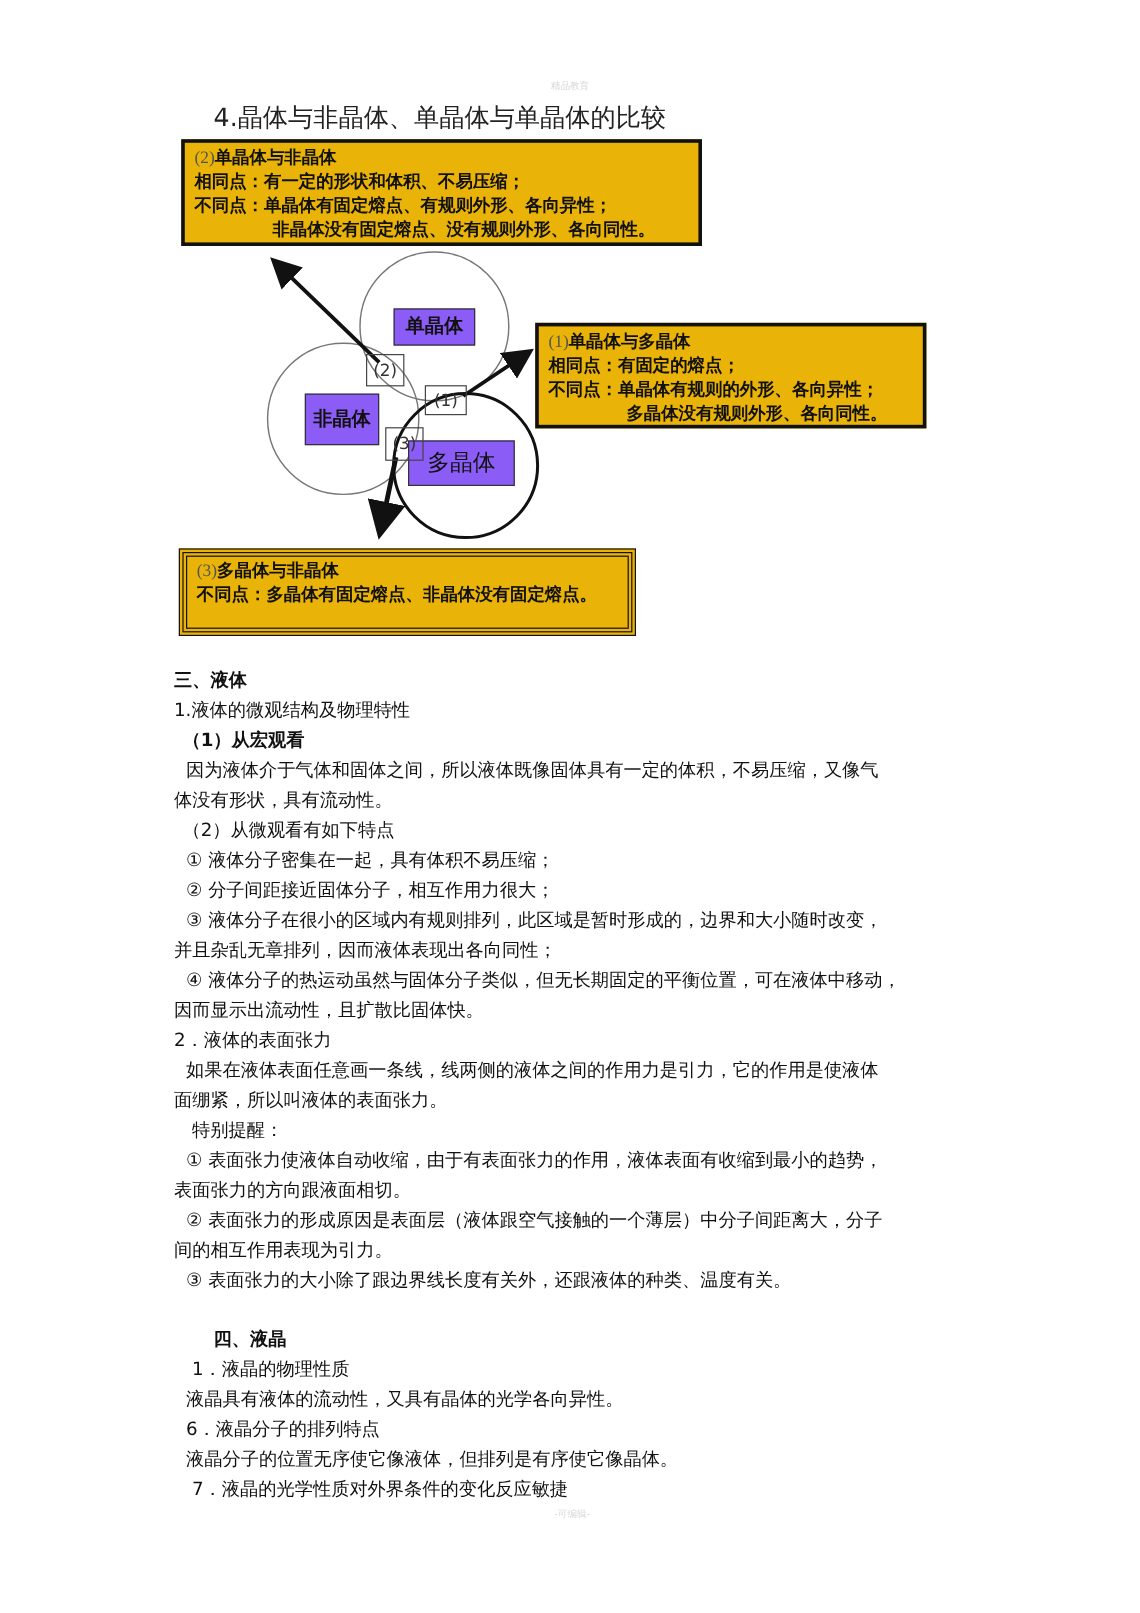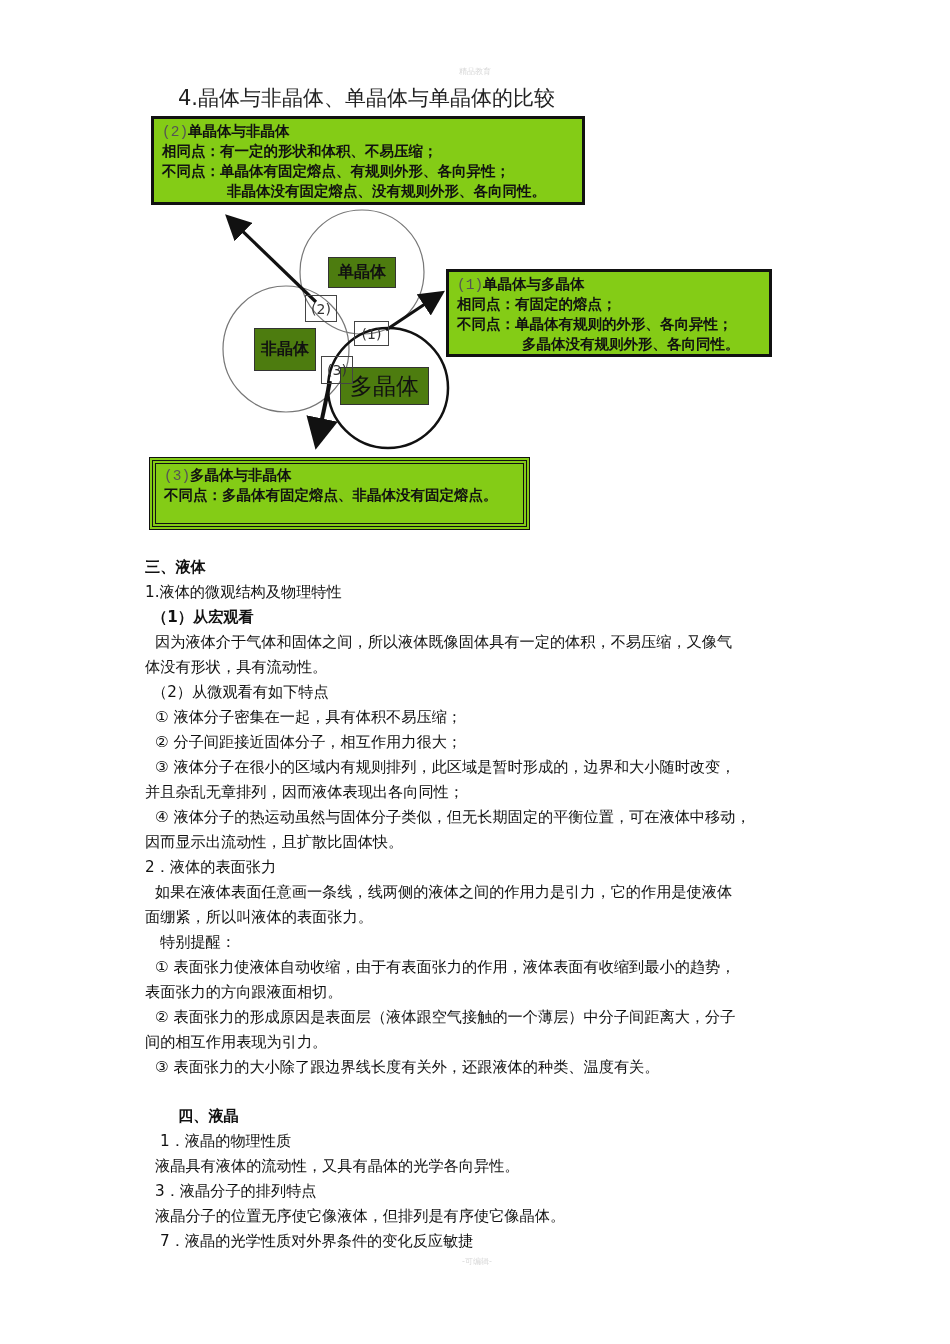--- a/index.html
+++ b/index.html
@@ -3,37 +3,37 @@
 <meta charset="utf-8">
 <style>
   html, body { margin:0; padding:0; background:#ffffff; }
   body { width:950px; height:1344px; position:relative; overflow:hidden;
          font-family:"DejaVu Sans","Liberation Sans",sans-serif; color:#111; }
   .wm-top { position:absolute; left:459px; top:66px; font-size:8px; color:#d8d8d8; }
   .wm-bot { position:absolute; left:462px; top:1256px; font-size:8px; color:#d8d8d8; }
   .sec-title { position:absolute; left:178px; top:84px; font-size:21px; color:#222; }
 
   .diagram { position:absolute; left:0; top:0; width:950px; height:545px; }
-  .box { position:absolute; background:#84cc16; font-family:Liberation Mono, monospace;
+  .box { position:absolute; background:#eab308; font-family:Liberation Serif, serif;
          font-weight:bold; font-size:14.5px; line-height:20px; color:#111; box-sizing:border-box; }
   .box .num { font-weight:normal; color:#555; }
   .box .row { white-space:nowrap; }
   .box .indent { padding-left:65px; }
   .box2 { left:151px; top:116px; width:434px; height:89px; border:3px solid #111;
           padding:3px 0 0 8px; }
   .box1 { left:446px; top:269px; width:326px; height:88px; border:3px solid #111;
           padding:3px 1px 0 8px; }
   .box3 { left:149px; top:457px; width:381px; height:73px; border:3px double #111;
           outline:1px solid #111; outline-offset:-7px; padding:5px 0 0 11px; border-width:4px; }
 
-  .lbl { position:absolute; background:#4d7c0f; border:1.5px solid #333; box-sizing:border-box;
+  .lbl { position:absolute; background:#8b5cf6; border:1.5px solid #333; box-sizing:border-box;
          font-weight:bold; font-size:16px; display:flex; align-items:center; justify-content:center;font-family:Liberation Serif, serif; }
   .lbl-dan { left:328px; top:257px; width:68px; height:31px; }
   .lbl-fei { left:254px; top:328px; width:62px; height:43px; }
-  .lbl-duo { left:340px; top:367px; width:89px; height:38px; font-weight:normal; font-size:23px; }
+  .lbl-duo { left:340px; top:367px; width:89px; height:38px; font-weight:normal; font-size:19px; }
   .tag { position:absolute; border:1px solid #444; background:transparent; box-sizing:border-box;
          font-size:14px; color:#333; display:flex; align-items:center; justify-content:center; }
   .tag1 { left:354px; top:321px; width:35px; height:25px; }
   .tag2 { left:305px; top:295px; width:32px; height:27px; }
   .tag3 { left:321px; top:356px; width:32px; height:28px; }
 
   .text { position:absolute; left:145px; font-size:15.2px; color:#111; white-space:nowrap; line-height:24.8px; }
   .bold { font-weight:bold; }
 </style>
 </head>
@@ -102,17 +102,17 @@
 <div class="text" style="top:930px;left:160px;">特别提醒：</div>
 <div class="text" style="top:955px;left:155px;">① 表面张力使液体自动收缩，由于有表面张力的作用，液体表面有收缩到最小的趋势，</div>
 <div class="text" style="top:980px;">表面张力的方向跟液面相切。</div>
 <div class="text" style="top:1005px;left:155px;">② 表面张力的形成原因是表面层（液体跟空气接触的一个薄层）中分子间距离大，分子</div>
 <div class="text" style="top:1030px;">间的相互作用表现为引力。</div>
 <div class="text" style="top:1055px;left:155px;">③ 表面张力的大小除了跟边界线长度有关外，还跟液体的种类、温度有关。</div>
 
 <div class="text bold" style="top:1104px;left:178px;">四、液晶</div>
 <div class="text" style="top:1129px;left:160px;">1．液晶的物理性质</div>
 <div class="text" style="top:1154px;left:155px;">液晶具有液体的流动性，又具有晶体的光学各向异性。</div>
-<div class="text" style="top:1179px;left:155px;">3．液晶分子的排列特点</div>
+<div class="text" style="top:1179px;left:155px;">6．液晶分子的排列特点</div>
 <div class="text" style="top:1204px;left:155px;">液晶分子的位置无序使它像液体，但排列是有序使它像晶体。</div>
 <div class="text" style="top:1229px;left:160px;">7．液晶的光学性质对外界条件的变化反应敏捷</div>
 
 <div class="wm-bot">-可编辑-</div>
 
 </body></html>

